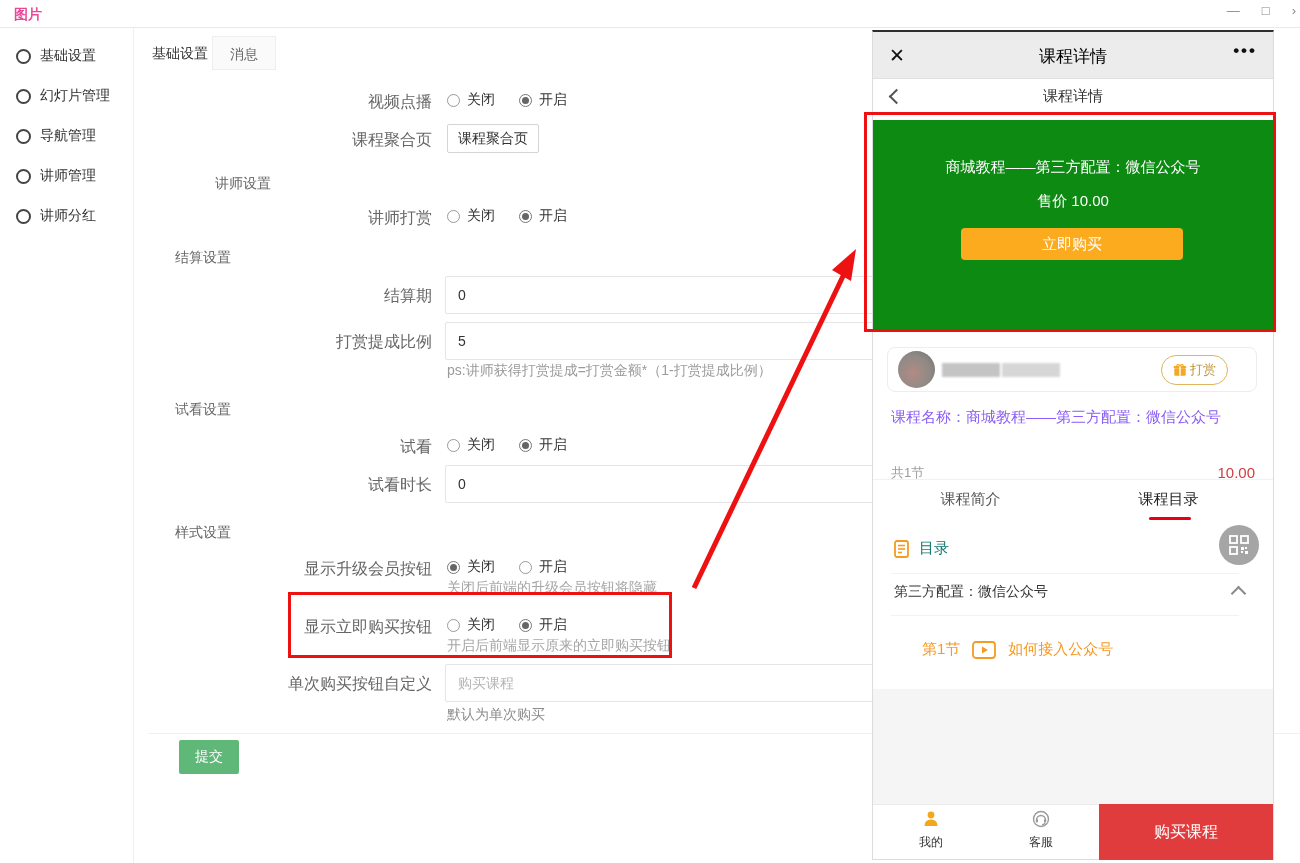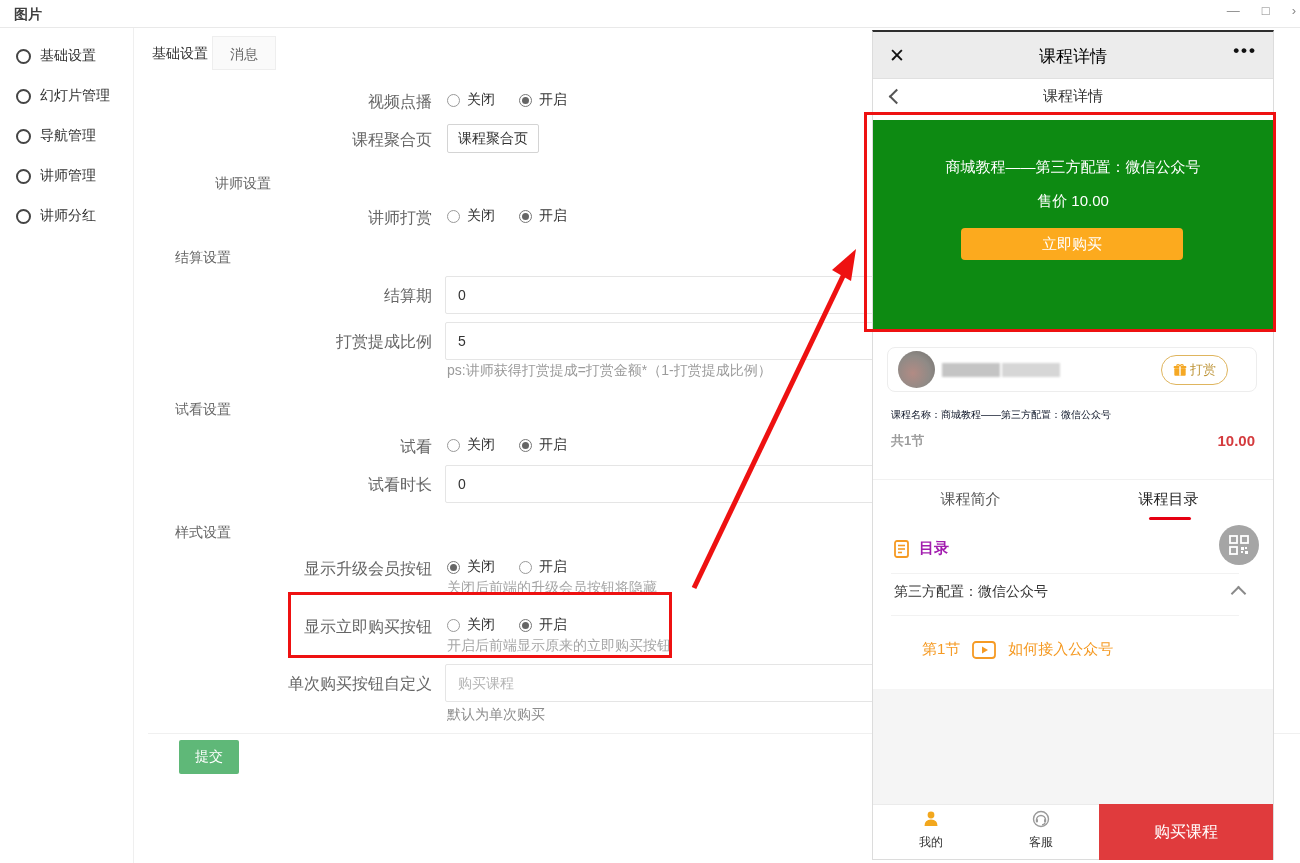--- a/index.html
+++ b/index.html
@@ -1,21 +1,21 @@
 <!DOCTYPE html>
 <html><head>
 <meta charset="utf-8">
 <style>
   html,body{margin:0;padding:0;background:#fff;}
   #app{position:relative;width:1300px;height:863px;overflow:hidden;background:#fff;
        font-family:"Liberation Sans","DejaVu Sans",sans-serif;color:#333;}
   
   .topbar{position:absolute;left:0;top:0;width:1300px;height:28px;background:#fff;
           border-bottom:1px solid #e9e9e9;box-sizing:border-box;}
-  .topbar .wtitle{position:absolute;left:14px;top:6px;font-size:14px;font-weight:bold;color:#404040;}
+  .topbar .wtitle{position:absolute;left:14px;top:6px;font-size:14px;font-weight:bold;color:#ec4899;}
   .wctrls{position:absolute;right:4px;top:3px;display:flex;gap:22px;color:#888;font-size:13px;}
   .wctrls span{cursor:default;}
   
   .sidebar{position:absolute;left:0;top:28px;width:134px;height:835px;background:#fff;
            border-right:1px solid #efefef;box-sizing:border-box;}
   .snav{margin-top:8px;}
   .sitem{display:flex;align-items:center;height:40px;padding-left:16px;gap:9px;font-size:14px;color:#333;cursor:pointer;}
   .scircle{width:11px;height:11px;border:2px solid #444;border-radius:50%;flex:0 0 auto;}
   
   .tab{position:absolute;top:36px;height:34px;line-height:34px;width:64px;text-align:center;font-size:14px;box-sizing:border-box;cursor:pointer;}
@@ -55,33 +55,33 @@
   .bprice{position:absolute;left:0;top:72px;width:100%;text-align:center;color:#fff;font-size:15px;}
   .bbuy{position:absolute;left:88px;top:108px;width:222px;height:32px;background:#fcaa1e;border:none;border-radius:4px;
         color:#fff;font-size:15px;cursor:pointer;font-family:inherit;}
   .avcard{position:absolute;left:14px;top:315px;width:370px;height:45px;border:1px solid #ededed;border-radius:8px;box-sizing:border-box;background:#fff;}
   .avatar{position:absolute;left:10px;top:3px;width:37px;height:37px;border-radius:50%;
           background:radial-gradient(circle at 40% 60%, #b28b84 0%, #8f8a86 55%, #6f6d6a 100%);filter:blur(.6px);}
   .avbar1{position:absolute;left:54px;top:15px;width:58px;height:14px;background:#c4c4c4;filter:blur(1.2px);}
   .avbar2{position:absolute;left:114px;top:15px;width:58px;height:14px;background:#d6d6d6;filter:blur(1.2px);}
   .rewardpill{position:absolute;right:28px;top:7px;height:28px;padding:0 11px;border:1px solid #dfb55e;border-radius:15px;
               display:flex;align-items:center;gap:3px;background:#fff;color:#bd9336;font-size:13px;cursor:pointer;}
-  .cname{position:absolute;left:18px;top:376px;font-size:10px;color:#0f172a;font-weight:500;}
-  .meta{position:absolute;left:18px;right:18px;top:400px;height:20px;font-weight:bold;}
+  .cname{position:absolute;left:18px;top:376px;font-size:15px;color:#8b5cf6;font-weight:500;}
+  .meta{position:absolute;left:18px;right:18px;top:432px;height:20px;}
   .metaleft{position:absolute;left:0;top:0;font-size:13px;color:#9c9c9c;}
   .metaright{position:absolute;right:0;top:0;font-size:15px;color:#d43b3e;}
   .pdiv1{position:absolute;left:0;top:447px;width:100%;height:1px;background:#f1f1f1;}
   .ptab{position:absolute;top:458px;width:185px;text-align:center;font-size:15px;cursor:pointer;}
   .ptab.intro{left:5px;color:#555;}
   .ptab.catalog{left:203px;color:#222;font-weight:500;}
   .ptabline{position:absolute;left:276px;top:485px;width:42px;height:3px;background:#e60012;border-radius:2px;}
   .qrbtn{position:absolute;left:346px;top:493px;width:40px;height:40px;border-radius:50%;background:#a5a5a5;
          display:flex;align-items:center;justify-content:center;cursor:pointer;}
   .cathead{position:absolute;left:21px;top:507px;display:flex;align-items:center;gap:10px;}
-  .cathead .ct{font-size:15px;font-weight:bold;color:#a21caf;}
+  .cathead .ct{font-size:15px;font-weight:normal;color:#0f766e;}
   .pdiv2{position:absolute;left:18px;top:541px;width:348px;height:1px;background:#f2f2f2;}
   .chapter{position:absolute;left:21px;top:551px;width:358px;font-size:14px;color:#333;}
   .chevup{position:absolute;left:360px;top:556px;width:9px;height:9px;border-left:2px solid #8a8a8a;border-top:2px solid #8a8a8a;transform:rotate(45deg);cursor:pointer;}
   .pdiv3{position:absolute;left:18px;top:583px;width:348px;height:1px;background:#f2f2f2;}
   .lesson{position:absolute;left:21px;top:608px;display:flex;align-items:center;gap:12px;color:#f59a23;font-size:15px;cursor:pointer;margin-left:28px;}
   .graybg{position:absolute;left:0;top:657px;width:100%;height:115px;background:#f5f5f5;}
   .pbottom{position:absolute;left:0;top:772px;width:100%;height:55px;background:#fff;border-top:1px solid #ebebeb;box-sizing:border-box;}
   .btab{position:absolute;top:5px;width:70px;text-align:center;cursor:pointer;}
   .btab .blbl{font-size:12px;color:#333;margin-top:2px;}
   .btab.mine{left:23px;} .btab.service{left:133px;}

